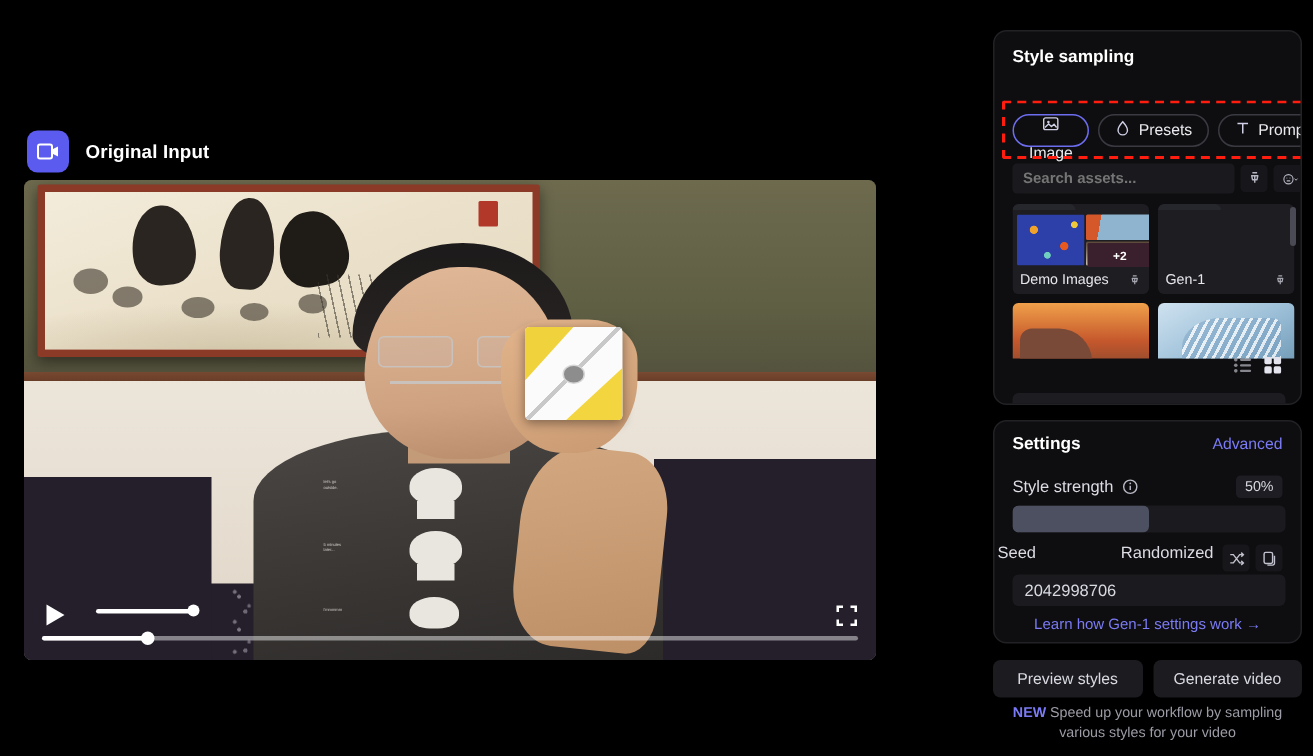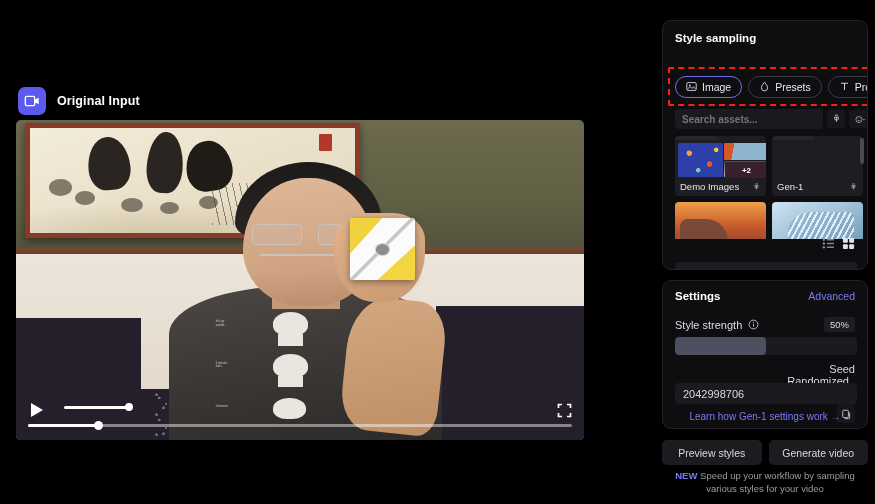--- a/index.html
+++ b/index.html
@@ -156,21 +156,21 @@
   }
 
   #mode-tabs { position:absolute; left:12px; top:55px; display:flex; gap:6px; }
   .mode-tab {
     display:flex; align-items:center; gap:5px;
     height:22px; padding:0 10px;
     border-radius:11px; border:1px solid #3a3a42;
     color:#e9e9ee; font-size:10.5px; background:transparent; cursor:pointer;
     white-space:nowrap;
   }
-  .mode-tab.active { border-color:#6d6df0; }
+  .mode-tab.active { border-color:#6d6df0;flex-direction:column; }
   .mode-tab svg { width:11px; height:11px; flex:none; }
 
   #search-row { position:absolute; left:12px; top:88px; width:182px; height:20px; display:flex; align-items:center; gap:4px; }
   #search-input {
     flex:1; height:20px; background:#1a1a1e; border:none; border-radius:3px;
     color:#8c8c96; font-size:10px; padding:0 7px;
     font-family:"Liberation Sans",sans-serif; outline:none;font-weight:bold;
   }
   .icon-btn { width:18px; height:18px; border-radius:3px; background:#17171b;
               display:flex; align-items:center; justify-content:center; cursor:pointer; flex:none; }
@@ -230,21 +230,21 @@
   #info-icon { margin-left:6px; width:11px; height:11px; }
   #info-icon svg { width:11px; height:11px; display:block; }
   #style-strength-value {
     margin-left:auto; background:#1d1d23; border-radius:3px; padding:2px 6px;
     color:#d8d8e0; font-size:9.5px;
   }
   #style-strength-slider { position:absolute; left:12px; top:56px; width:182px; height:18px;
                            background:#1a1a1f; border-radius:4px; cursor:pointer; overflow:hidden; }
   #style-strength-fill { position:absolute; left:0; top:0; height:100%; background:#4c5060; border-radius:4px; }
 
-  #seed-row { position:absolute; left:12px; top:82px; right:12px; display:flex; align-items:flex-end;flex-direction:column; }
+  #seed-row { position:absolute; left:2px; top:82px; right:12px; display:flex; align-items:flex-start; }
   #seed-label { color:#dcdce4; font-size:11px; }
   #seed-mode { margin-left:auto; color:#dcdce4; font-size:11px; margin-right:6px; }
   #seed-value-input {
     position:absolute; left:12px; top:102px; width:182px; height:21px;
     background:#1a1a1f; border:none; border-radius:4px;
     color:#d9d9e2; font-size:11px; padding:0 8px;
     font-family:"Liberation Sans",sans-serif; outline:none;
   }
   #learn-link { position:absolute; left:0; right:0; top:130px; text-align:center;
                 color:#7b7bf5; font-size:10px; cursor:pointer; }

